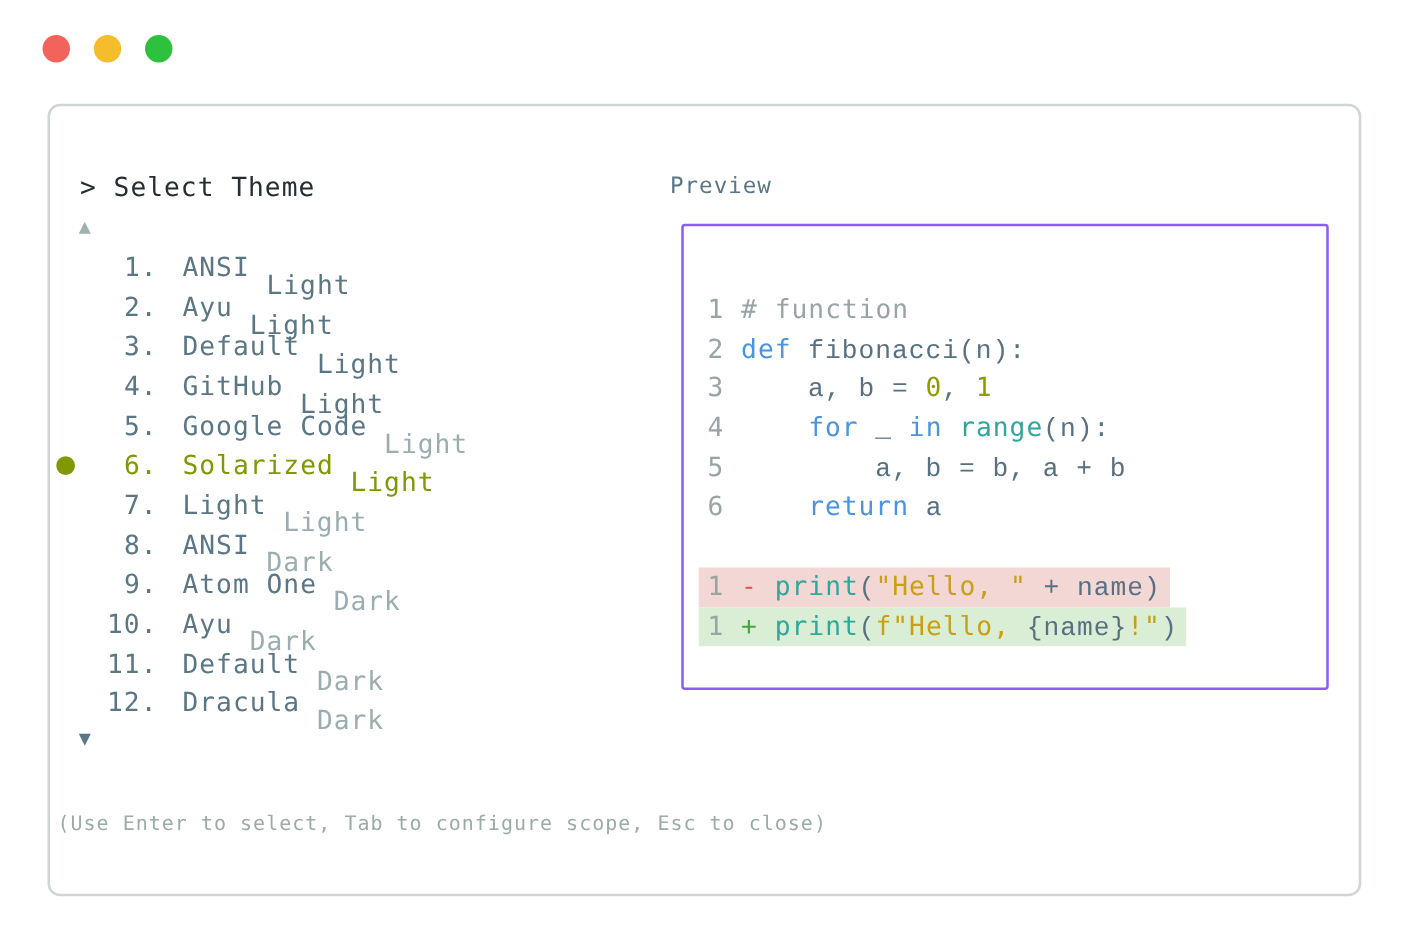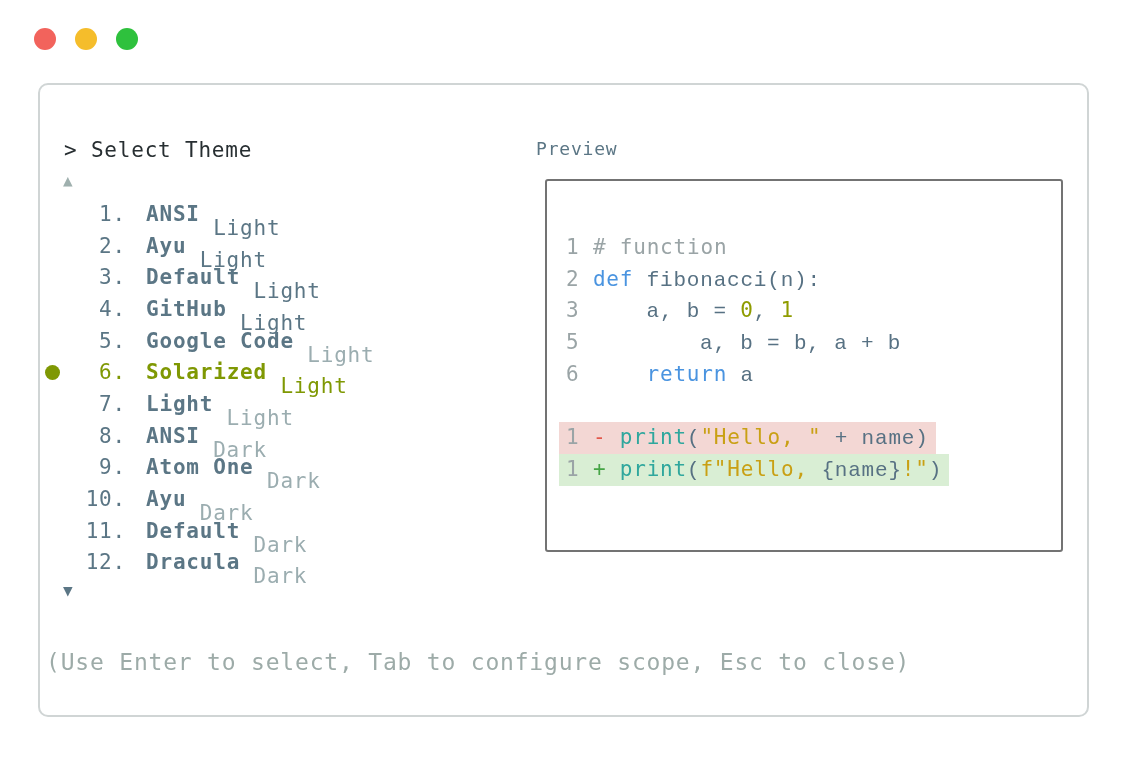--- a/index.html
+++ b/index.html
@@ -26,31 +26,31 @@
   .arrow-up{left:23px;top:88px;color:#9fb0ae;}
   .arrow-down{left:23px;top:498px;color:#5b7685;}
 
   
   .theme-list{position:absolute;left:0;top:113px;width:480px;}
   .list-row{height:31.7px;display:flex;align-items:center;font-size:21px;letter-spacing:0.8px;
             color:#5b7685;}
   .marker{width:24px;display:flex;justify-content:center;align-items:center;flex:0 0 24px;}
   .disc{width:15px;height:15px;border-radius:50%;background:#7f9803;}
   .num{width:62px;flex:0 0 62px;text-align:right;white-space:pre;}
-  .name{margin-left:20px;white-space:pre;font-weight:bold;}
+  .name{margin-left:20px;white-space:pre;}
   .variant{margin-left:13.4px;white-space:pre;margin-top:28px;}
   .list-row.selected{color:#7f9803;}
   .list-row .variant.dim{color:#9badb0;}
 
-  .help{position:absolute;left:6px;top:564px;font-size:23px;letter-spacing:0.8px;
+  .help{position:absolute;left:6px;top:564px;font-size:16px;letter-spacing:0.8px;
         color:#9daba8;white-space:pre;}
 
   
   .preview-box{position:absolute;left:505px;top:94px;width:518px;height:373px;
-               border:2px solid #737373;border-radius:3px;box-sizing:border-box;background:#fff;}
+               border:2px solid #8b5cf6;border-radius:3px;box-sizing:border-box;background:#fff;}
   .code{position:absolute;left:19px;top:51px;}
   .code-row{height:31.7px;line-height:31.7px;font-size:21px;letter-spacing:0.8px;
             white-space:pre;color:#577183;width:max-content;min-height:31.7px;}
   .code-row.del{background:#f3d7d4;padding:0 7px;margin-left:-7px;}
   .code-row.add{background:#d9eed4;padding:0 7px;margin-left:-7px;}
   .tok-ln{color:#9aa4a6;}
   .tok-comment{color:#9aa4a6;}
   .tok-kw{color:#4a94e0;text-align:right;}
   .tok-code{color:#577183;font-family:Liberation Mono, monospace;}
   .tok-num{color:#8f9c00;}
@@ -155,20 +155,21 @@
 
     <div class="arrow arrow-down">▼</div>
 
     <div class="help">(Use Enter to select, Tab to configure scope, Esc to close)</div>
 
     <div class="preview-box">
       <div class="code">
           <div class="code-row"><span class="tok-ln">1 </span><span class="tok-comment"># function</span></div>
           <div class="code-row"><span class="tok-ln">2 </span><span class="tok-kw">def</span><span class="tok-code"> fibonacci(n):</span></div>
           <div class="code-row"><span class="tok-ln">3 </span><span class="tok-code">    a, b = </span><span class="tok-num">0</span><span class="tok-code">, </span><span class="tok-num">1</span></div>
+          <div class="code-row"><span class="tok-ln">4 </span><span class="tok-code">    </span><span class="tok-kw">for</span><span class="tok-code"> _ </span><span class="tok-kw">in</span><span class="tok-code"> </span><span class="tok-fn">range</span><span class="tok-code">(n):</span></div>
           <div class="code-row"><span class="tok-ln">5 </span><span class="tok-code">        a, b = b, a + b</span></div>
           <div class="code-row"><span class="tok-ln">6 </span><span class="tok-code">    </span><span class="tok-kw">return</span><span class="tok-code"> a</span></div>
           <div class="code-row"></div>
           <div class="code-row del"><span class="tok-ln">1 </span><span class="tok-minus">- </span><span class="tok-fn">print</span><span class="tok-code">(</span><span class="tok-str">"Hello, "</span><span class="tok-code"> + name)</span></div>
           <div class="code-row add"><span class="tok-ln">1 </span><span class="tok-plus">+ </span><span class="tok-fn">print</span><span class="tok-code">(</span><span class="tok-str">f"Hello, </span><span class="tok-code">{name}</span><span class="tok-str">!"</span><span class="tok-code">)</span></div>
         </div>
     </div>
   </div>
 
 </div>

